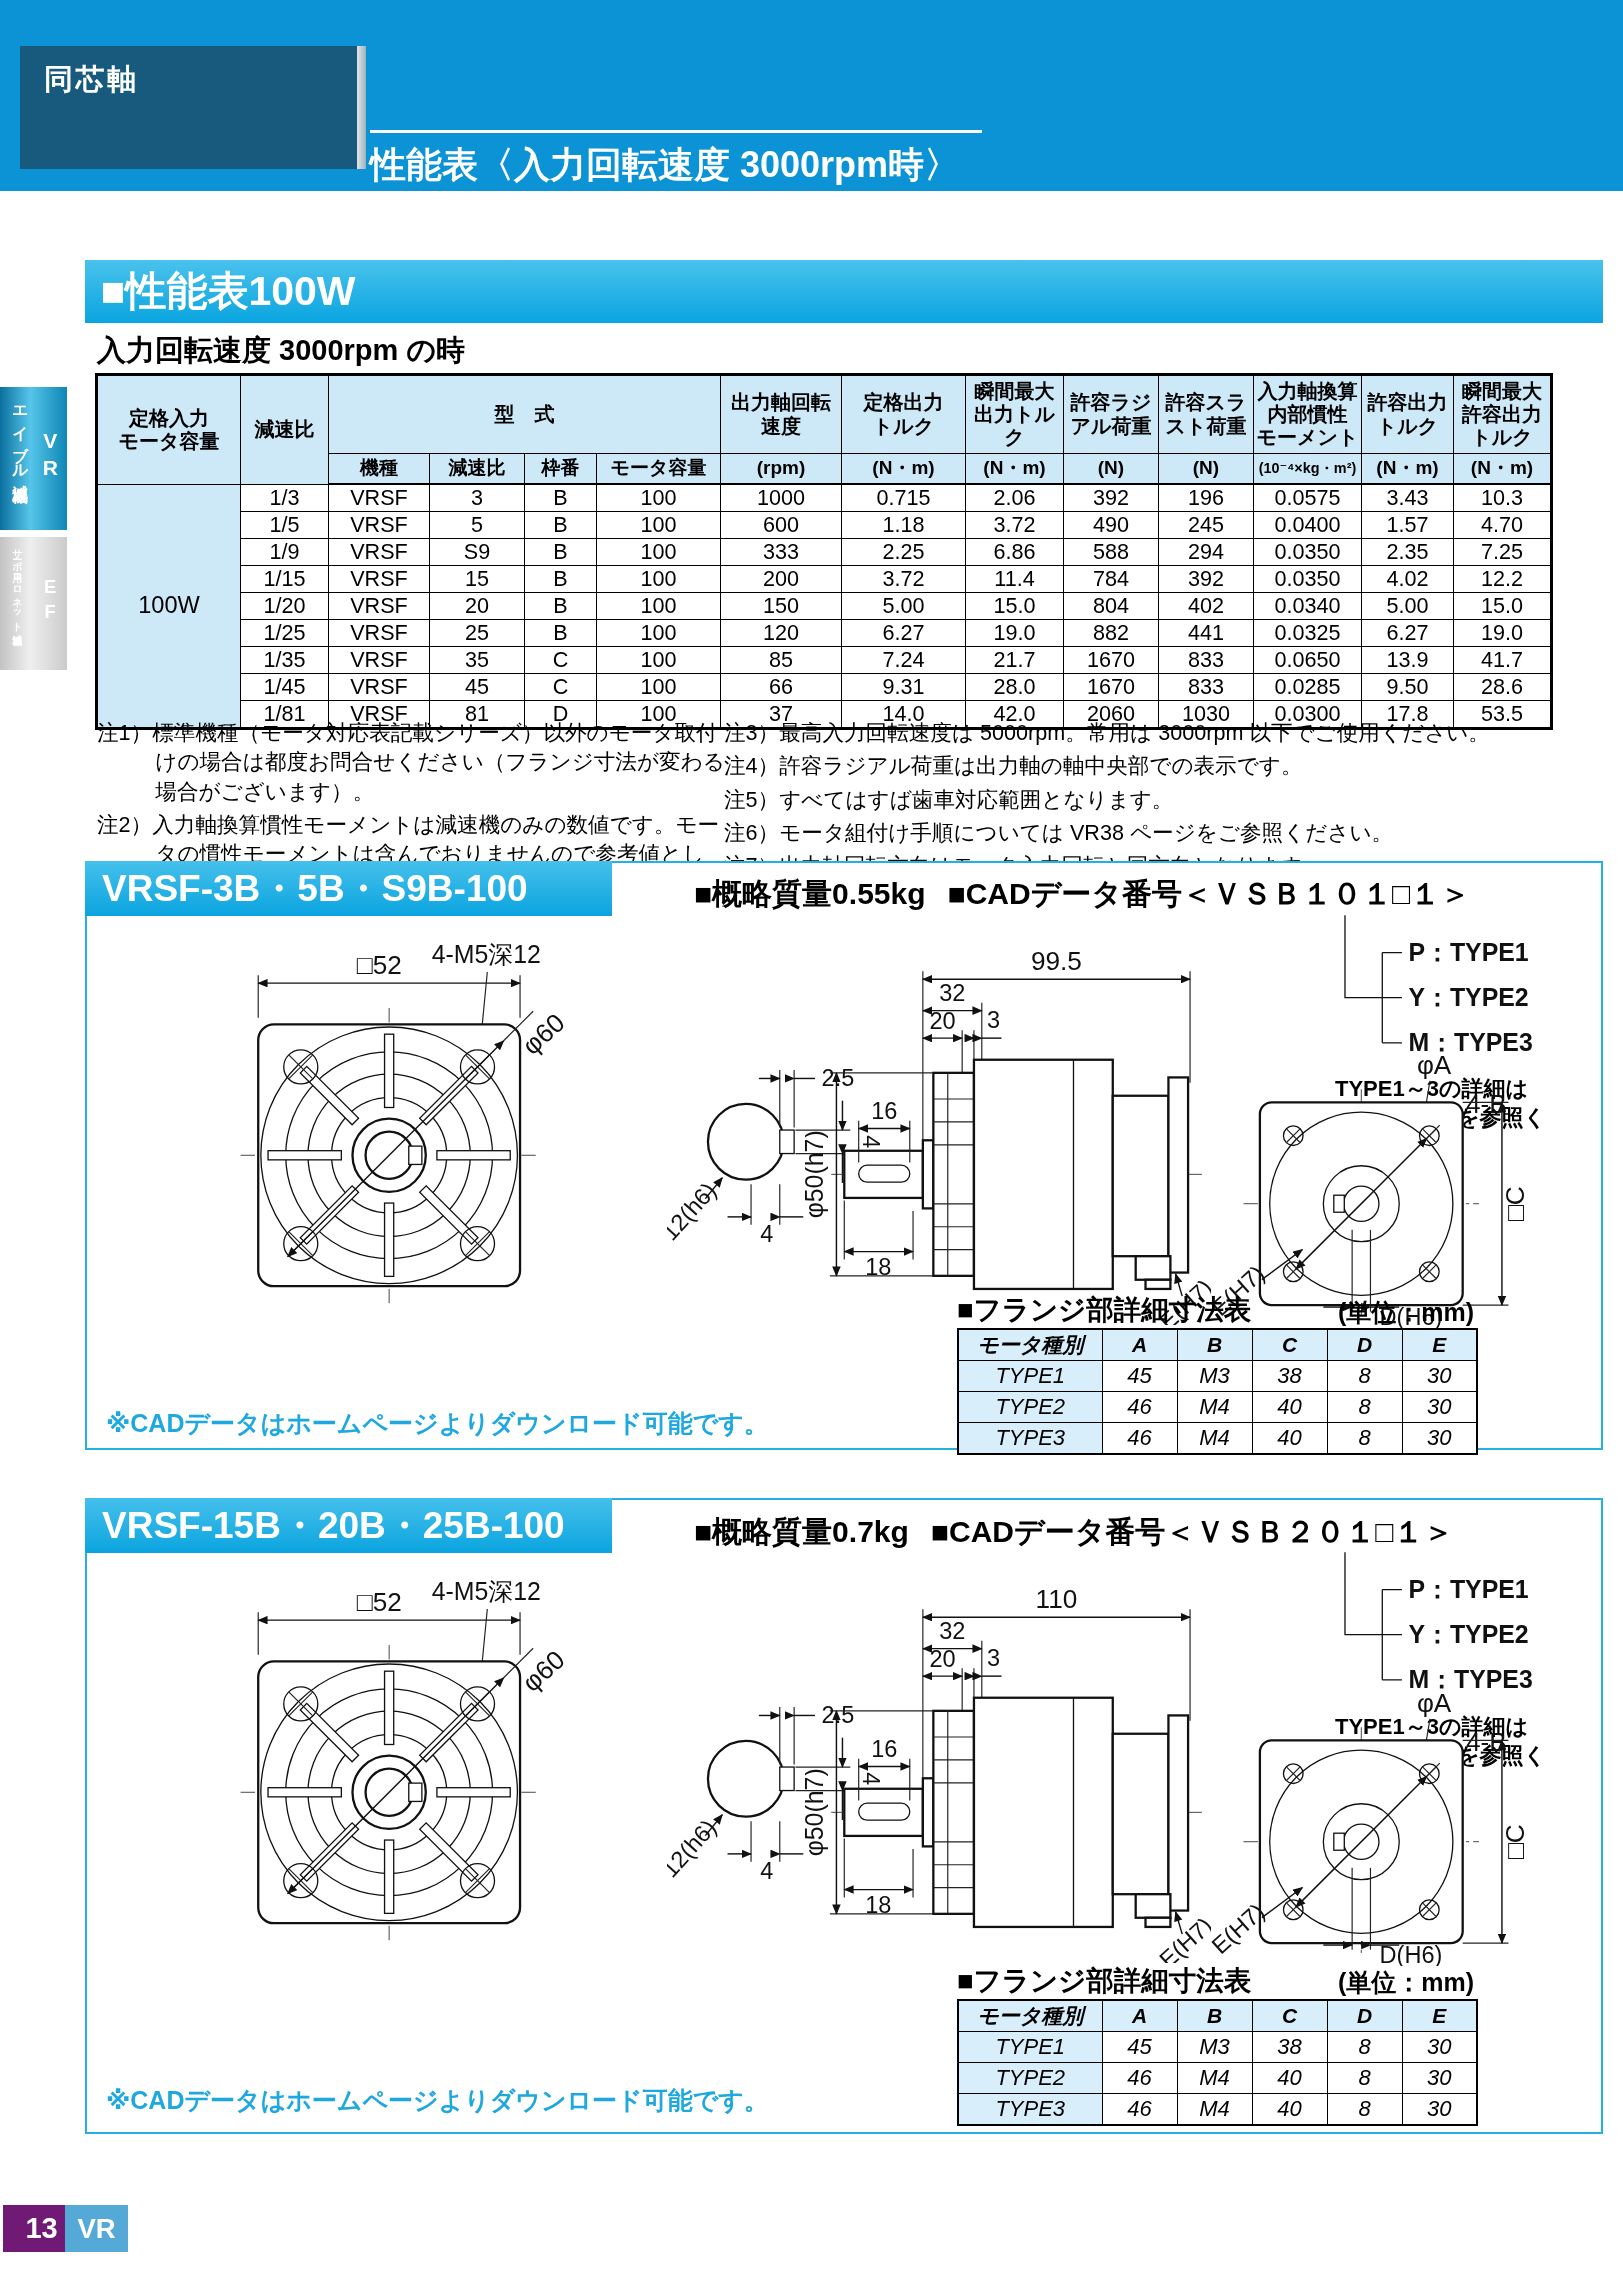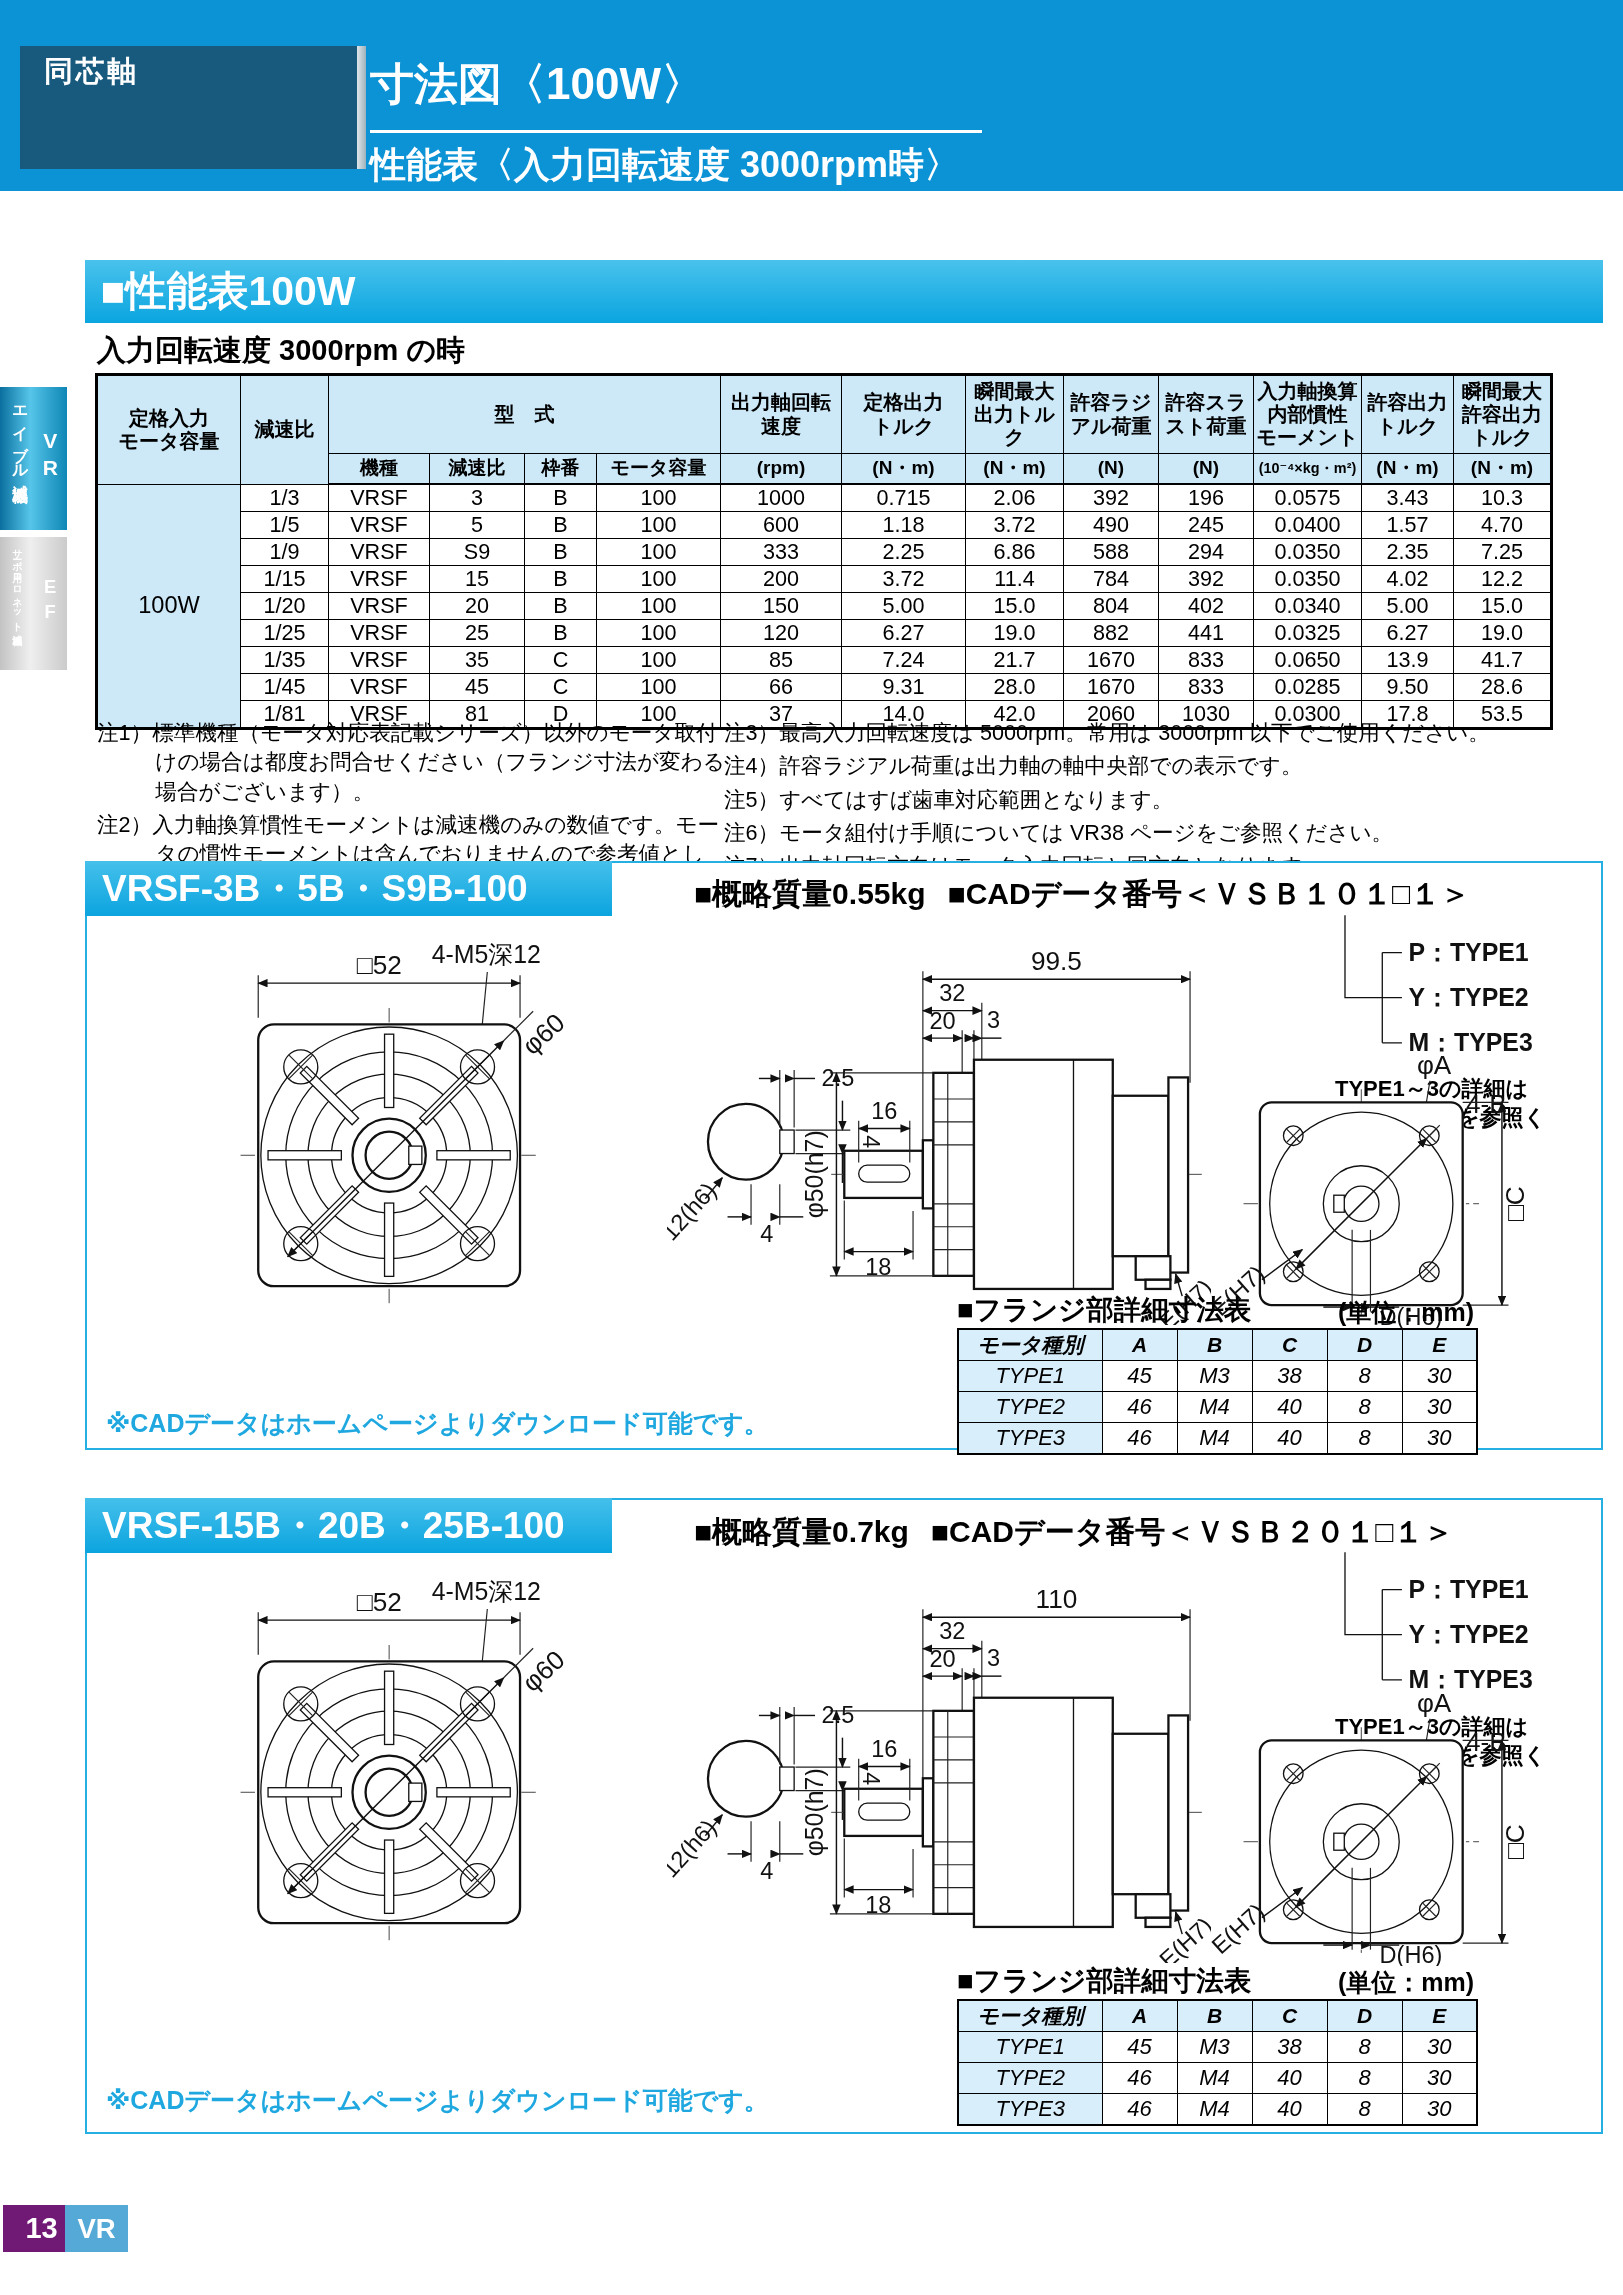--- a/index.html
+++ b/index.html
@@ -2,21 +2,21 @@
 <html style="font-size:10.5px"><head>
 <meta charset="utf-8">
 <style>
   html,body{margin:0;padding:0;background:#888;}
   #page{position:relative;width:1623px;height:2295px;background:#fff;font-family:"Liberation Sans","DejaVu Sans",sans-serif;overflow:hidden;}
   .abs{position:absolute;}
   
   #band{left:0;top:0;width:1623px;height:191px;background:#0c93d5;}
   #navybox{left:19.6px;top:46px;width:337px;height:123px;background:#175a7e;}
   #graystrip{left:357px;top:46px;width:9.2px;height:123px;background:linear-gradient(90deg,#dfe6ea,#9fb2bc);}
-  #badge-small{left:44px;top:52px;font-size:29px;font-weight:bold;color:#fff;letter-spacing:2.6px;}
+  #badge-small{left:44px;top:60px;font-size:29px;font-weight:bold;color:#fff;letter-spacing:2.6px;}
   #badge-line{left:38px;top:84px;color:#fff;white-space:nowrap;}
   #badge-line .vr{font-size:80px;font-weight:bold;letter-spacing:-1.3px;}
   #badge-line .se{font-size:33px;font-weight:bold;}
   #t1{left:370px;top:55px;font-size:44px;font-weight:bold;color:#fff;}
   #t1line{left:370px;top:130px;width:612px;height:3.3px;background:#fff;}
   #t2{left:370px;top:141px;font-size:36px;font-weight:bold;color:#fff;}
   
   .tab{left:0;width:67px;}
   #tab1{top:387px;height:143px;background:linear-gradient(90deg,#0a6f9e 0%,#56c5e9 45%,#0e86b5 100%);}
   #tab2{top:537px;height:133px;background:linear-gradient(90deg,#c3c3c3 0%,#efefef 45%,#cbcbcb 100%);}
@@ -79,21 +79,20 @@
       </marker>
   </defs>
 </svg>
 
 <div id="page">
 
   <div class="abs" id="band"></div>
   <div class="abs" id="navybox"></div>
   <div class="abs" id="graystrip"></div>
   <div class="abs" id="badge-small">同芯軸</div>
-  <div class="abs" id="t1">寸法図〈100W〉</div>
   <div class="abs" id="t1line"></div>
   <div class="abs" id="t2">性能表〈入力回転速度 3000rpm時〉</div>
 
   <div class="abs tab" id="tab1">
     <span class="vtx lbl">エイブル減速機</span>
     <span class="vtx cod">VR</span>
   </div>
   <div class="abs tab" id="tab2">
     <span class="vtx lbl">サーボ用コロネット減速機</span>
     <span class="vtx cod">EF</span>

